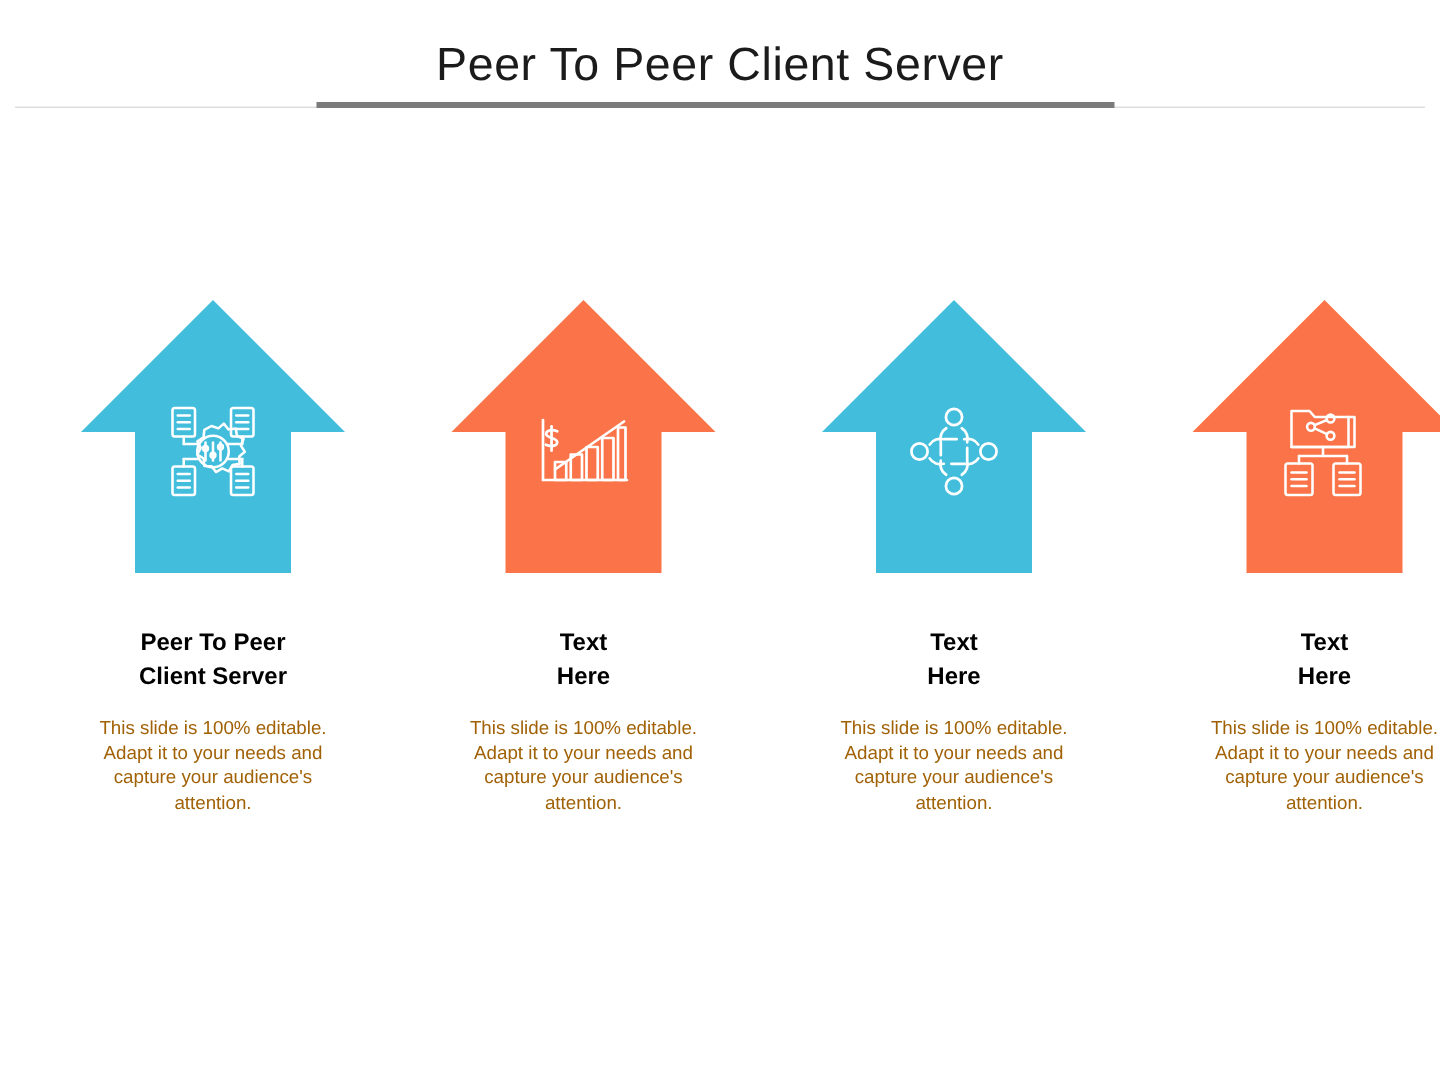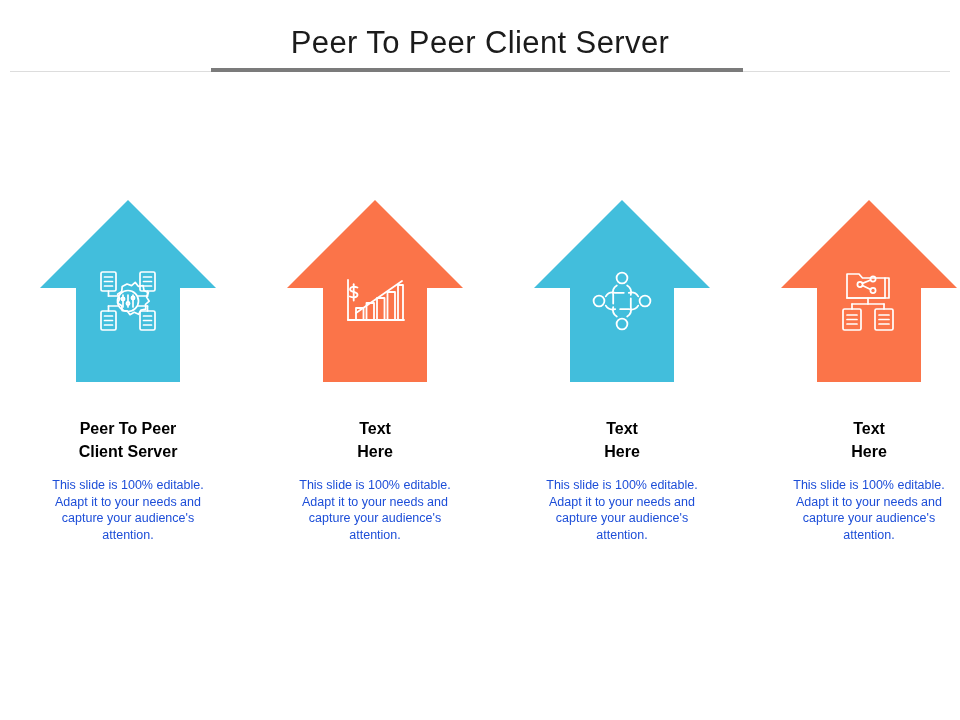--- a/index.html
+++ b/index.html
@@ -57,21 +57,21 @@
   
   .columns {
     position: absolute;
     left: 0;
     top: 196px;
     width: 960px;
     height: 360px;
     display: flex;
     flex-direction: row;
     align-items: flex-start;
-    justify-content: center;
+    justify-content: space-between;
   }
   .column {
     width: 230px;
     margin-left: 37px;
     display: flex;
     flex-direction: column;
     align-items: center;
   }
   .column:first-child { margin-left: 37px; }
 
@@ -108,21 +108,21 @@
     line-height: 23px;
     white-space: pre-line;
   }
   .col-body {
     margin-top: 14px;
     width: 186px;
     text-align: center;
     font-family: "Liberation Sans", sans-serif;
     font-size: 12.5px;
     font-weight: 400;
-    color: #1d4ed8;
+    color: #a16207;
     line-height: 16.5px;
   }
 </style>
 </head>
 <body>
 
 <div class="slide-header">
   <div class="slide-title">Peer To Peer Client Server</div>
   <div class="rule-light"></div>
   <div class="rule-dark"></div>

